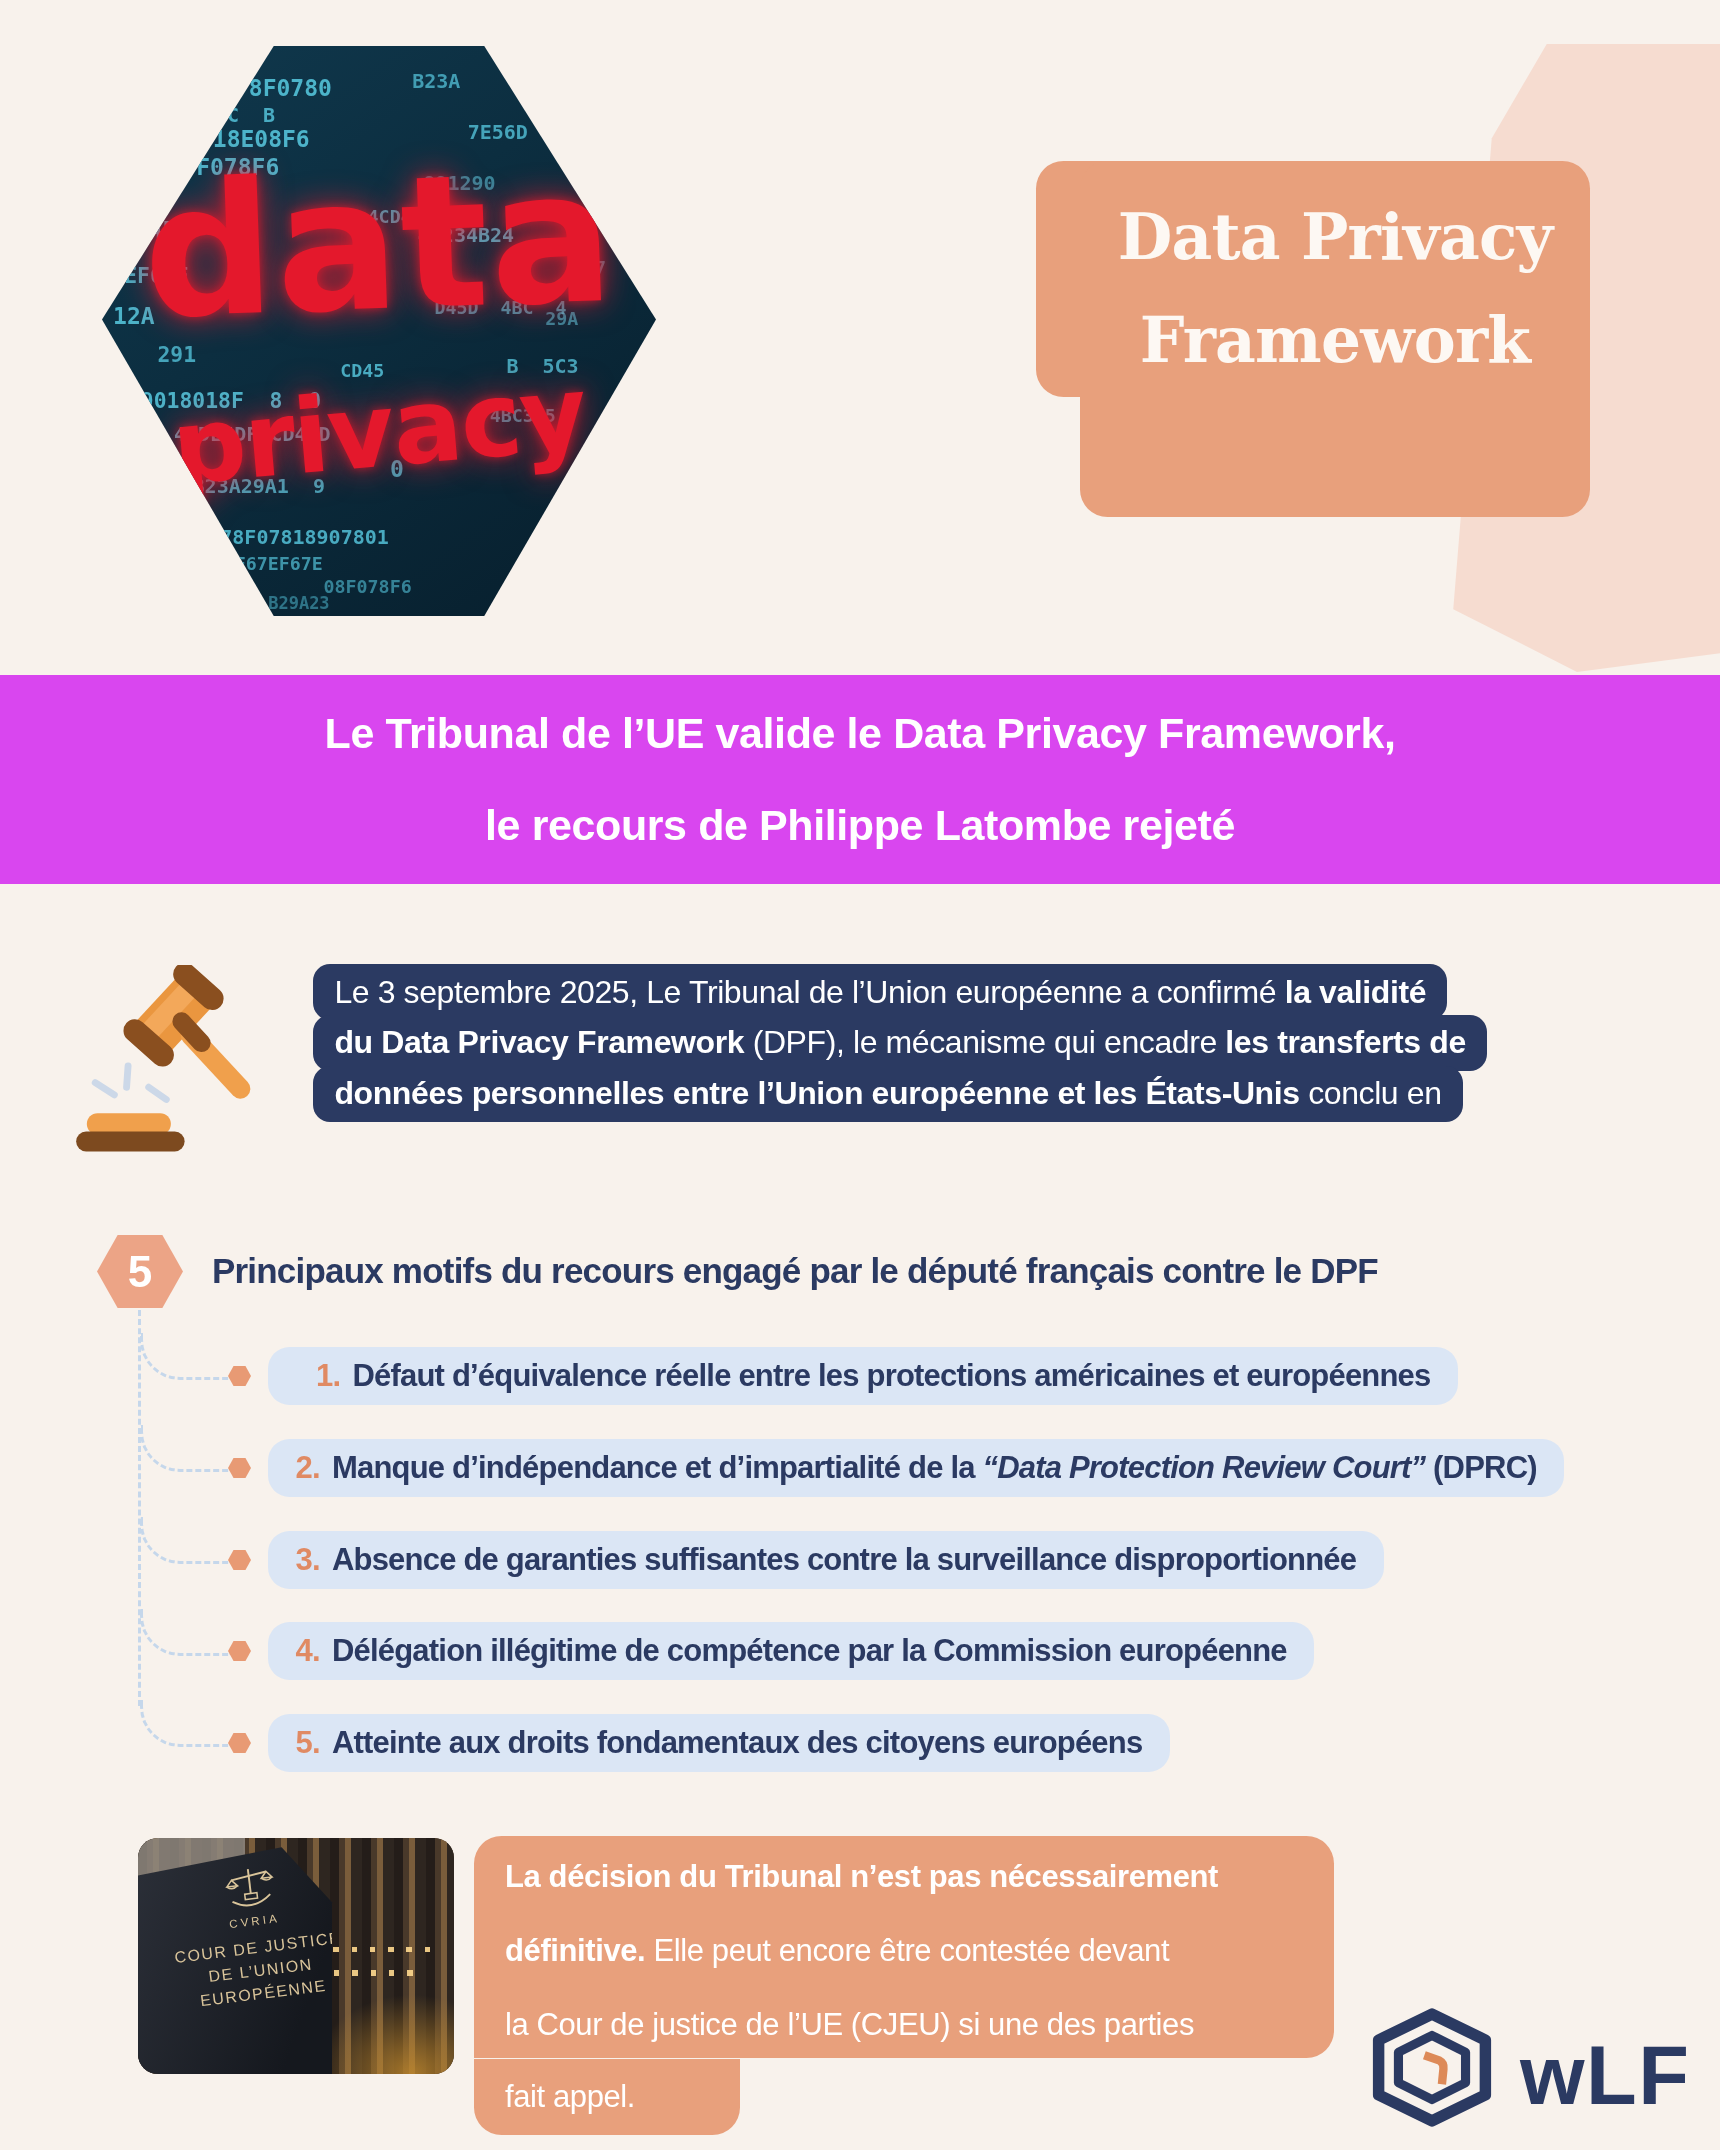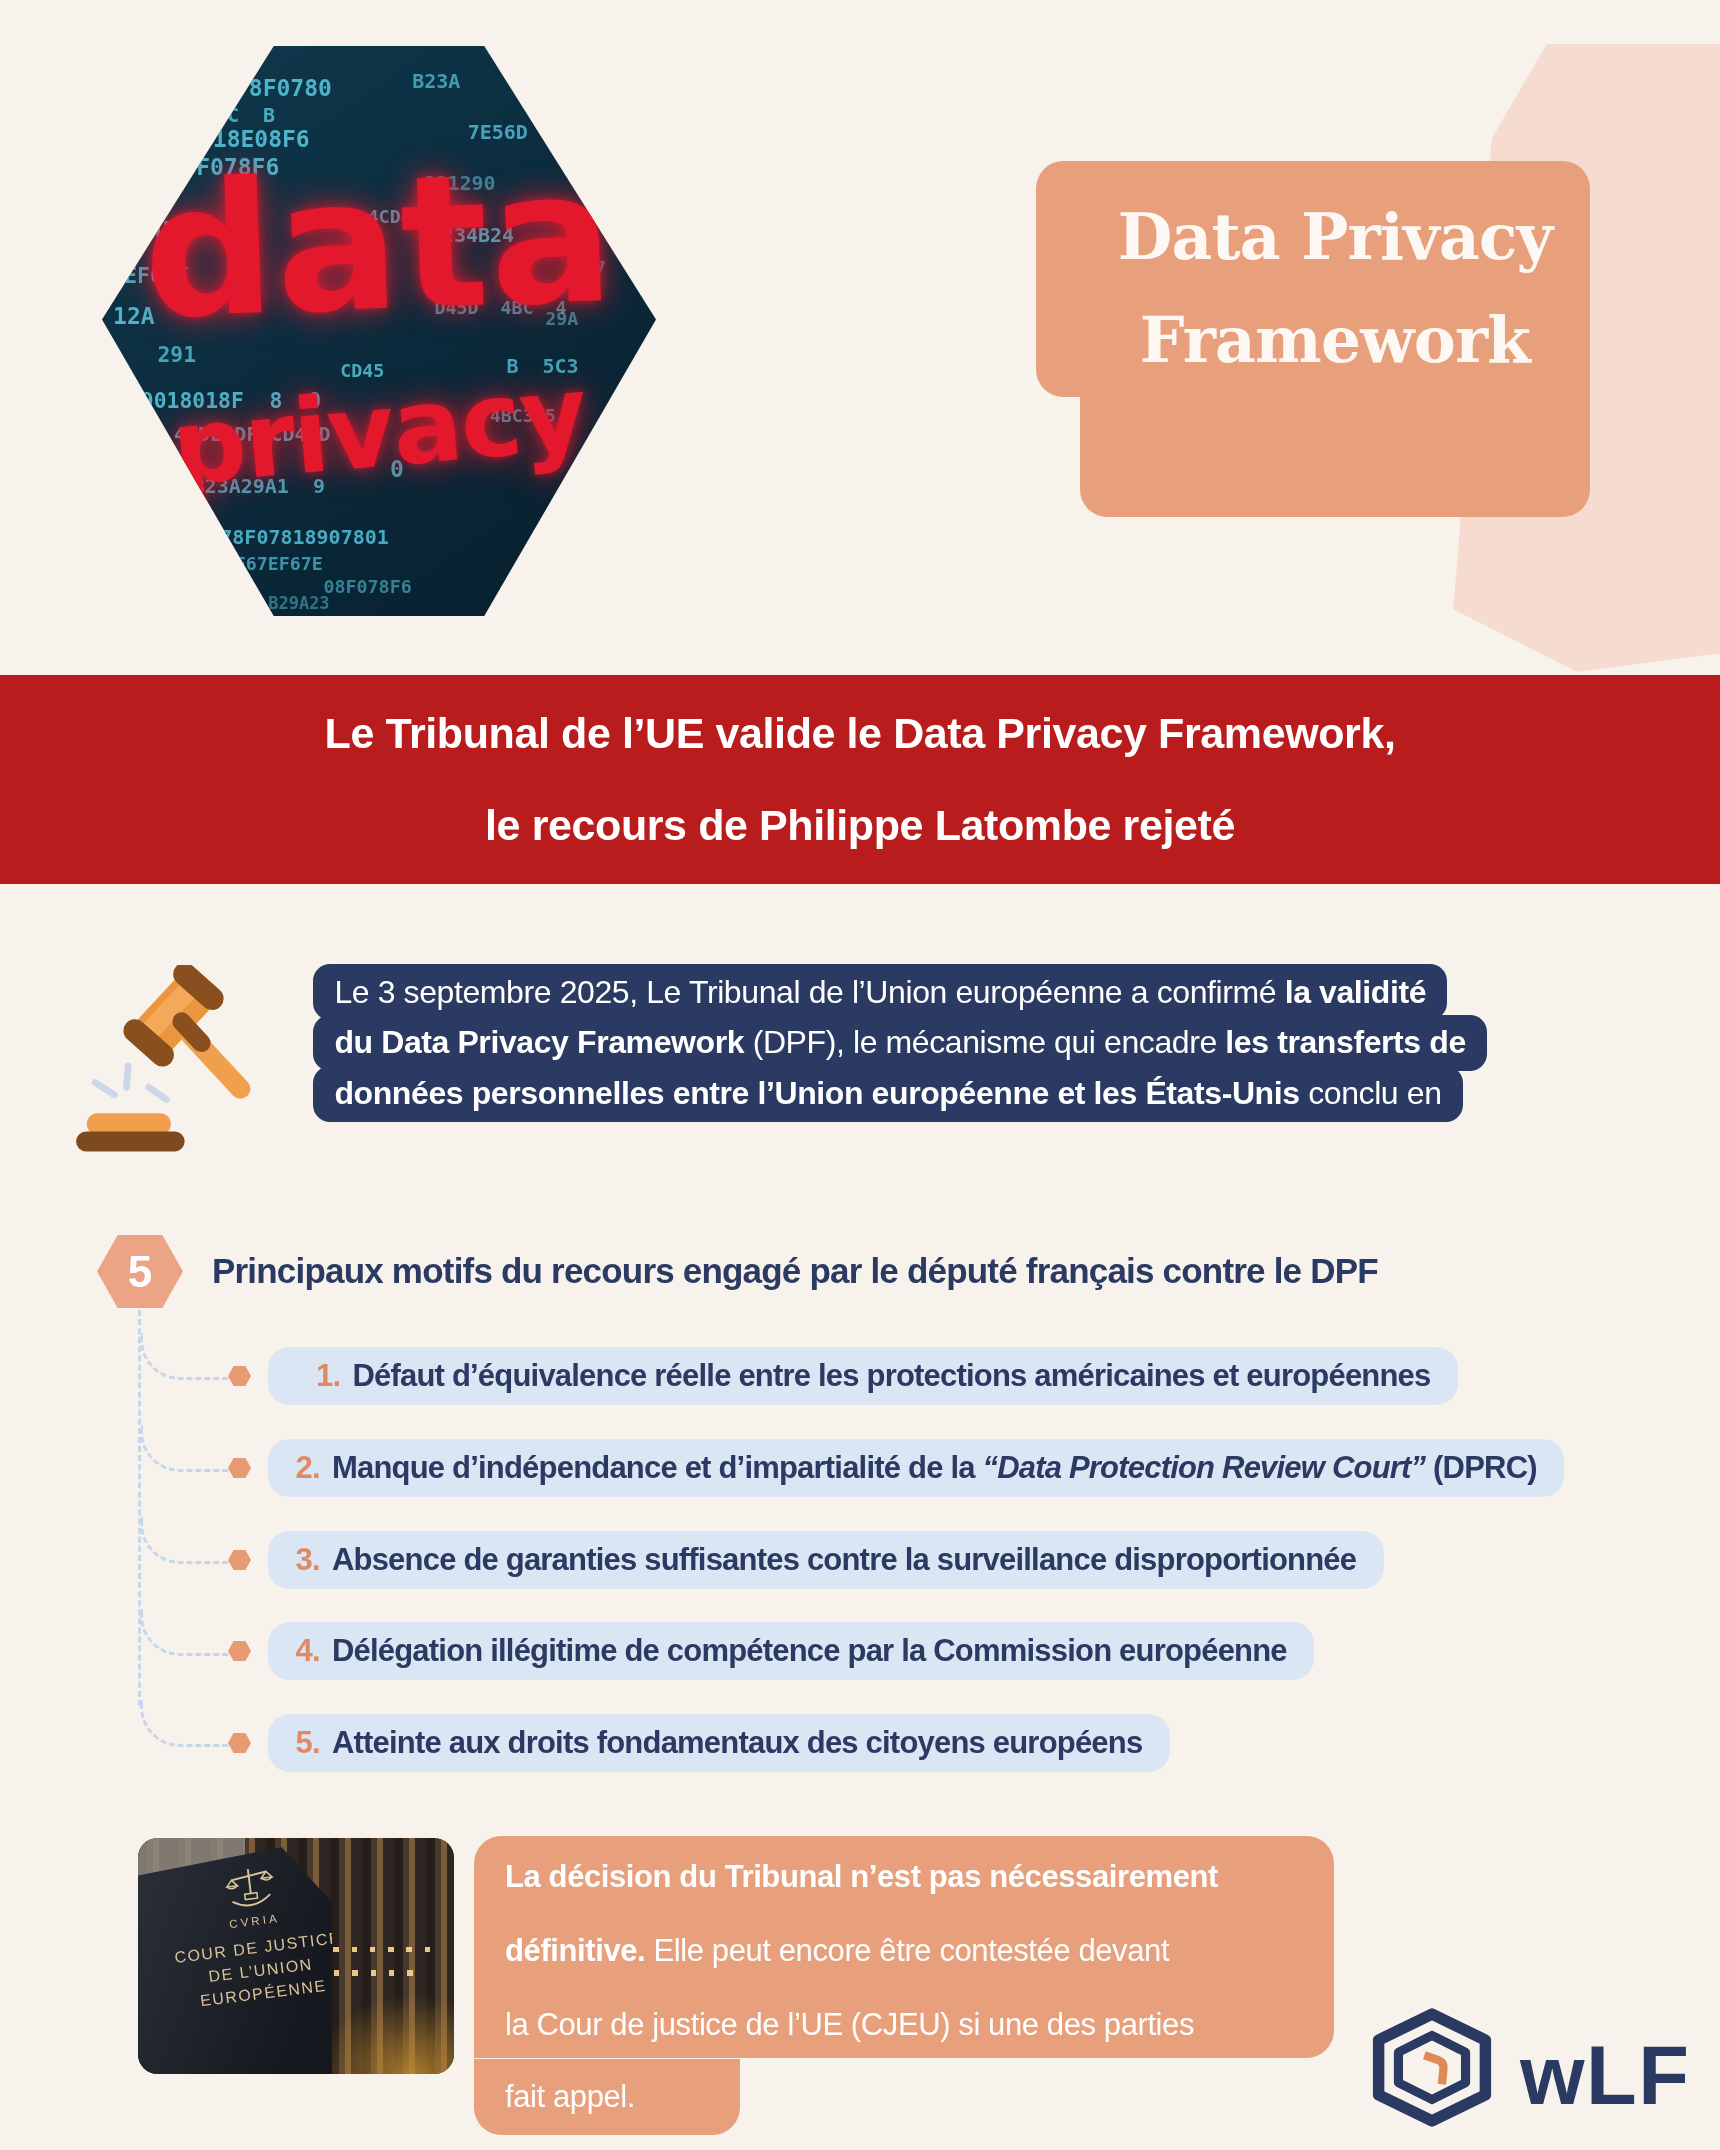--- a/index.html
+++ b/index.html
@@ -24,21 +24,21 @@
   .hero-word.privacy{top:333px;font-size:103px;letter-spacing:-1.5px;transform:rotate(-5deg);}
 
   
   .validation-tab{position:absolute;left:1036px;top:161px;width:99px;height:236px;border-radius:27.5px;background:#e8a07c;}
   .validation-card{position:absolute;left:1080px;top:161px;width:510px;height:356px;border-radius:27.5px;background:#e8a07c;}
   .validation-title{position:absolute;left:1080px;top:186px;width:510px;text-align:center;
      font-family:"DejaVu Serif",serif;font-weight:700;font-size:63px;letter-spacing:-0.8px;
      line-height:103px;color:#fdf8f3;}
 
   
-  .banner{position:absolute;left:0;top:675px;width:1720px;height:209px;background:#b91c1c;
+  .banner{position:absolute;left:0;top:675px;width:1720px;height:209px;background:#d946ef;
      display:flex;flex-direction:column;align-items:center;justify-content:center;gap:49px;}
   .banner-line{color:#fff;font-weight:700;font-size:43px;line-height:1;letter-spacing:-0.4px;white-space:nowrap;}
 
   
   .gavel{position:absolute;left:76px;top:965px;}
   .intro{position:absolute;left:313px;top:948px;}
   .intro-line{width:fit-content;background:#2b3a62;color:#fff;font-size:32px;line-height:41px;
      padding:7.6px 21.4px;border-radius:17px;margin-top:-5.4px;letter-spacing:-0.4px;white-space:nowrap;font-weight:400;}
   .intro-line:first-child{margin-top:16px;}
 

